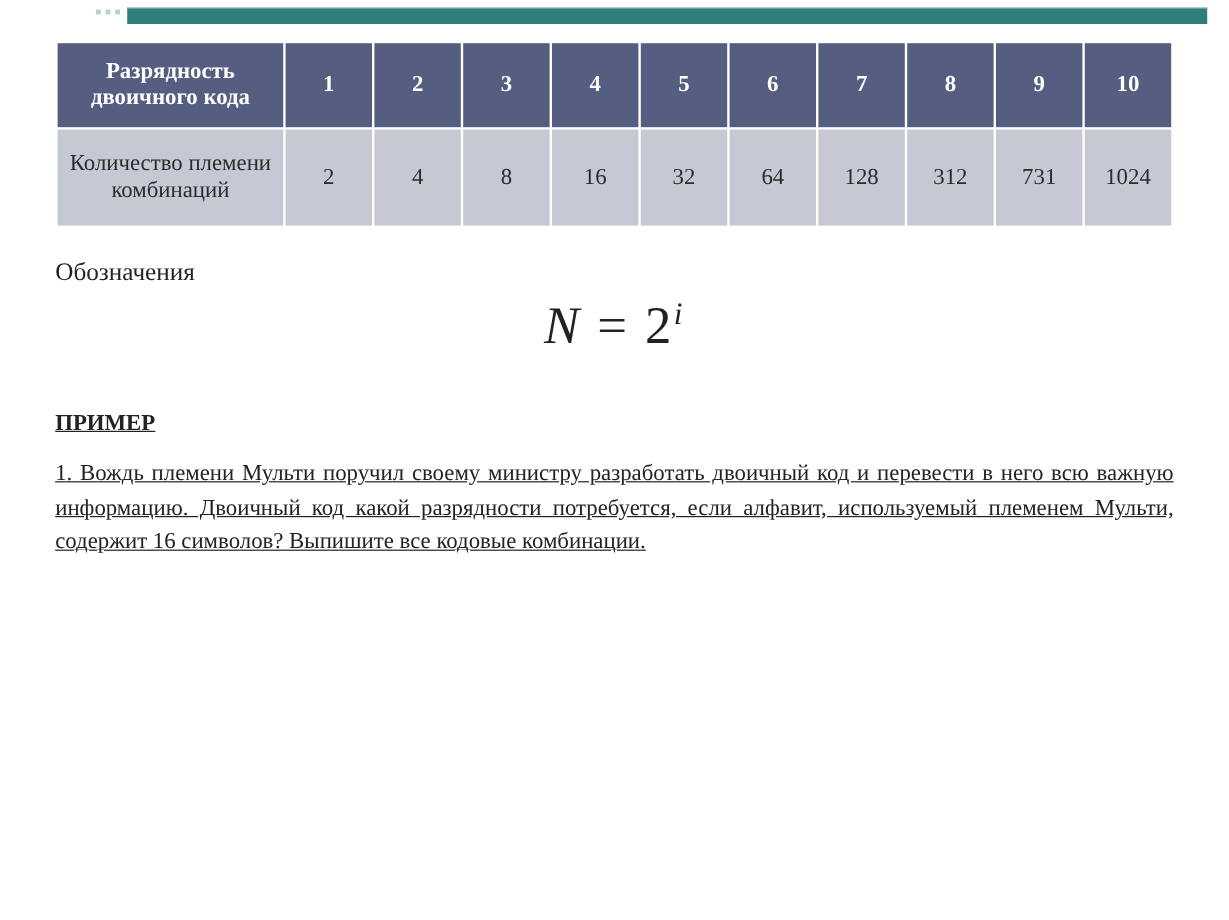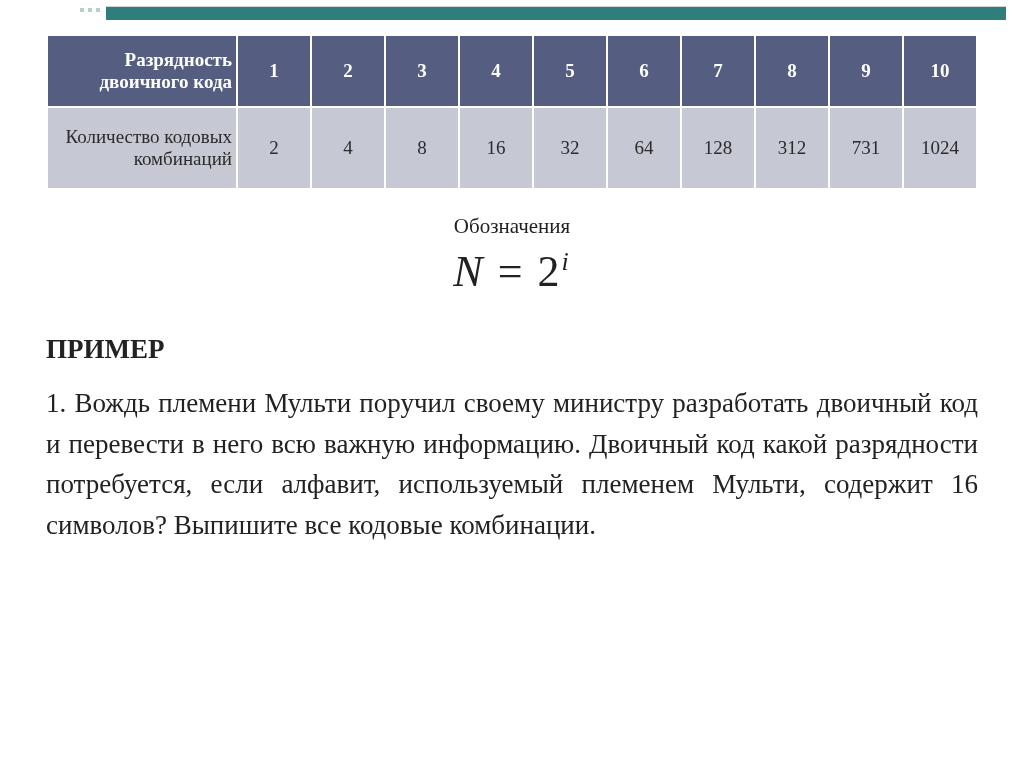--- a/index.html
+++ b/index.html
@@ -47,21 +47,20 @@
   }
   table.data th, table.data td {
     border: 2px solid #ffffff;
     text-align: center;
     vertical-align: middle;
     font-size: 19px;
     padding: 8px 4px;
   }
   table.data th.rowlabel {
     width: 190px;
-    text-align: right;
   }
   table.data tr.head th {
     background: #555e81;
     color: #ffffff;
     font-weight: bold;
     height: 72px;
   }
   table.data tr.body td, table.data tr.body th.rowlabel {
     background: #c6c8d4;
     color: #2b2b2b;
@@ -80,37 +79,38 @@
     line-height: 1.9;
     font-family: "Times New Roman", serif;
   }
   .equations .row { white-space: nowrap; }
   .notations {
     flex: 1;
     font-size: 21px;
     color: #222;
     line-height: 1.4;
   }
-  .notations .title { text-align: center; }
+  .notations .title { }
   .notations .line { text-align: left; padding-left: 8px; }
   .notations .ital { font-style: italic; }
   .formula {
     font-size: 44px;
     font-style: italic;
     font-family: "Times New Roman", serif;
     text-align: center;
     letter-spacing: 2px;
   }
   .formula sup { font-size: 26px; vertical-align: super; }
   .example {
-    margin-top: 26px;
-    font-size: 27px;
+    margin-top: 36px;
+    font-size: 19px;
     color: #222;
     line-height: 1.5;
     text-align: justify;
+    text-decoration: underline;
   }
   .example .hd {
     font-weight: bold;
     margin-bottom: 14px;
   }
 </style>
 </head>
 <body>
 
 <div class="top-accent">
@@ -133,21 +133,21 @@
       <th>3</th>
       <th>4</th>
       <th>5</th>
       <th>6</th>
       <th>7</th>
       <th>8</th>
       <th>9</th>
       <th>10</th>
     </tr>
     <tr class="body">
-      <th class="rowlabel">Количество кодовых комбинаций</th>
+      <th class="rowlabel">Количество племени комбинаций</th>
       <td>2</td>
       <td>4</td>
       <td>8</td>
       <td>16</td>
       <td>32</td>
       <td>64</td>
       <td>128</td>
       <td>312</td>
       <td>731</td>
       <td>1024</td>

